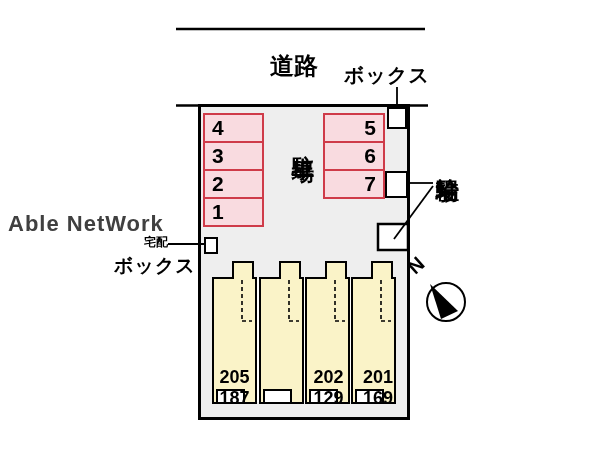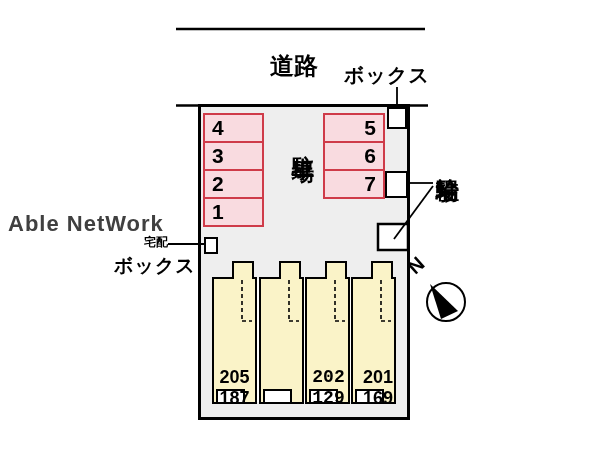--- a/index.html
+++ b/index.html
@@ -110,21 +110,21 @@
   <div class="abs pright" style="left:323px;top:113px;width:62px;">
     <div class="pspace" style="height:30px;">5</div>
     <div class="pspace" style="height:30px;">6</div>
     <div class="pspace" style="height:30px;">7</div>
   </div>
 
   <div class="unit-label" style="left:213px;width:43px;">
     <span>205</span>
     <span>187</span>
   </div>
-  <div class="unit-label" style="left:306px;width:45px;font-family:Liberation Mono, monospace;">
+  <div class="unit-label" style="left:306px;width:45px;">
     <span>202</span>
     <span>129</span>
   </div>
   <div class="unit-label" style="left:352px;width:52px;">
     <span>201</span>
     <span>169</span>
   </div>
 
 </div>
 

